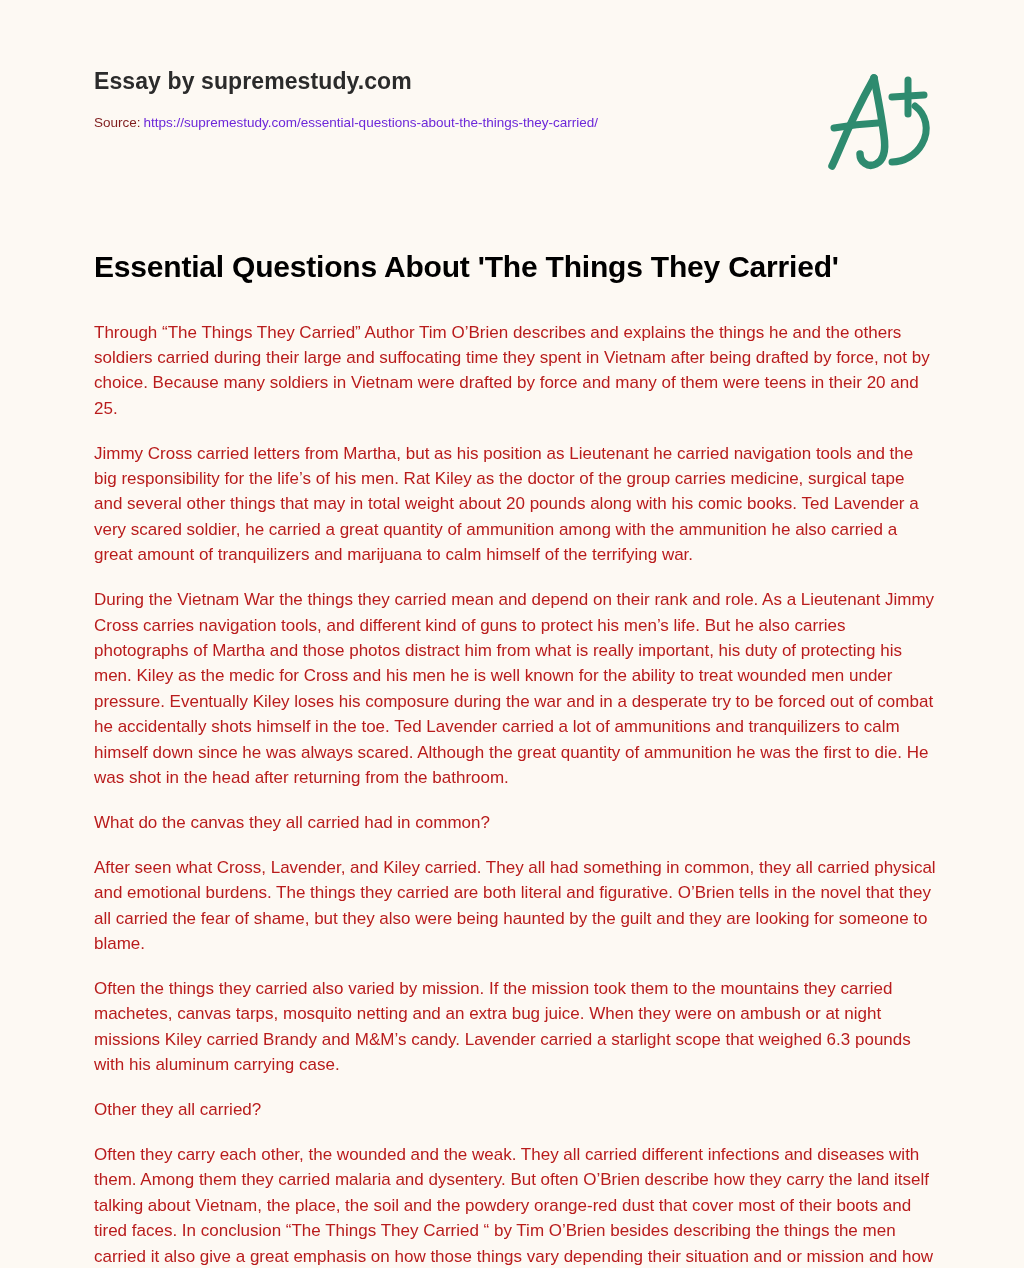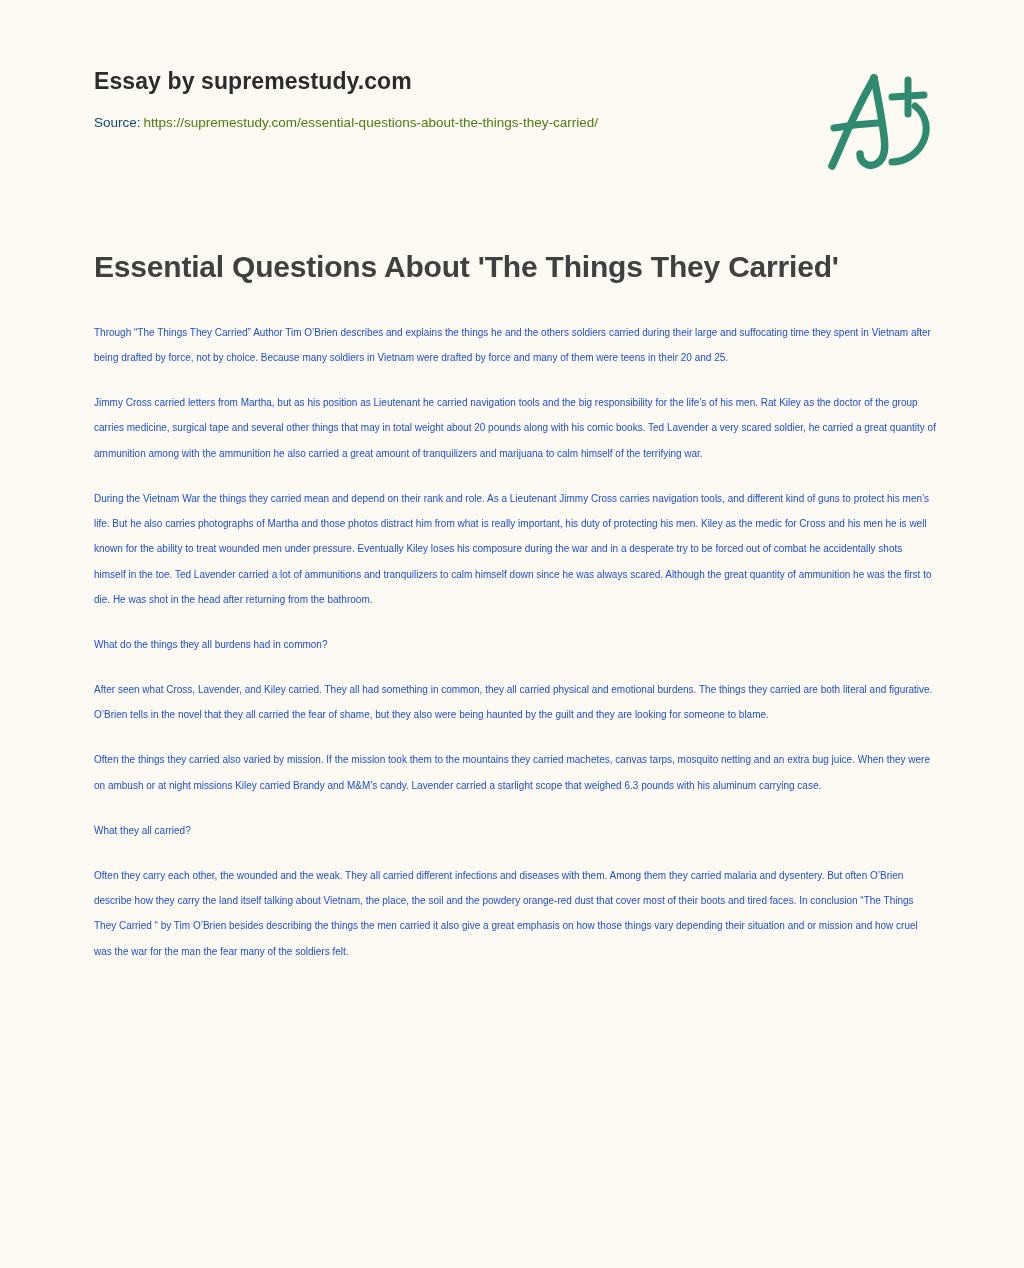--- a/index.html
+++ b/index.html
@@ -51,24 +51,24 @@
   }
 
   .source-line {
     margin-top: 19px;
     font-size: 13.5px;
     color: #8a8a8a;
     line-height: 1.2;
     white-space: nowrap;
   }
   .source-label {
-    color: #0c4a6e;
+    color: #7f1d1d;
   }
   .source-url {
-    color: #4d7c0f;
+    color: #6d28d9;
     text-decoration: none;
     margin-left: 3px;
   }
 
   
   .logo {
     position: absolute;
     left: 812px;
     top: 70px;
     width: 128px;
@@ -80,30 +80,30 @@
   .article {
     position: absolute;
     left: 94px;
     top: 248px;
     width: 842px;
   }
 
   .doc-title {
     font-size: 30px;
     font-weight: bold;
-    color: #404040;
+    color: #000000;
     margin: 0 0 34px 0;
     line-height: 1.25;
     letter-spacing: -0.2px;
   }
 
   .para {
-    font-size: 10px;
+    font-size: 17px;
     line-height: 25.4px;
-    color: #1d4ed8;
+    color: #b91c1c;
     margin: 0 0 19.5px 0;
     text-align: left;
   }
   .para:last-child { margin-bottom: 0; }
 </style>
 </head>
 <body>
 
 <div class="page">
 
@@ -139,21 +139,21 @@
 
   </div>
 
   <div class="article">
 
     <h2 class="doc-title">Essential Questions About 'The Things They Carried'</h2>
 
     <p class="para">Through “The Things They Carried” Author Tim O’Brien describes and explains the things he and the others soldiers carried during their large and suffocating time they spent in Vietnam after being drafted by force, not by choice. Because many soldiers in Vietnam were drafted by force and many of them were teens in their 20 and 25.</p>
     <p class="para">Jimmy Cross carried letters from Martha, but as his position as Lieutenant he carried navigation tools and the big responsibility for the life’s of his men. Rat Kiley as the doctor of the group carries medicine, surgical tape and several other things that may in total weight about 20 pounds along with his comic books. Ted Lavender a very scared soldier, he carried a great quantity of ammunition among with the ammunition he also carried a great amount of tranquilizers and marijuana to calm himself of the terrifying war.</p>
     <p class="para">During the Vietnam War the things they carried mean and depend on their rank and role. As a Lieutenant Jimmy Cross carries navigation tools, and different kind of guns to protect his men’s life. But he also carries photographs of Martha and those photos distract him from what is really important, his duty of protecting his men. Kiley as the medic for Cross and his men he is well known for the ability to treat wounded men under pressure. Eventually Kiley loses his composure during the war and in a desperate try to be forced out of combat he accidentally shots himself in the toe. Ted Lavender carried a lot of ammunitions and tranquilizers to calm himself down since he was always scared. Although the great quantity of ammunition he was the first to die. He was shot in the head after returning from the bathroom.</p>
-    <p class="para">What do the things they all burdens had in common?</p>
+    <p class="para">What do the canvas they all carried had in common?</p>
     <p class="para">After seen what Cross, Lavender, and Kiley carried. They all had something in common, they all carried physical and emotional burdens. The things they carried are both literal and figurative. O’Brien tells in the novel that they all carried the fear of shame, but they also were being haunted by the guilt and they are looking for someone to blame.</p>
     <p class="para">Often the things they carried also varied by mission. If the mission took them to the mountains they carried machetes, canvas tarps, mosquito netting and an extra bug juice. When they were on ambush or at night missions Kiley carried Brandy and M&amp;M’s candy. Lavender carried a starlight scope that weighed 6.3 pounds with his aluminum carrying case.</p>
-    <p class="para">What they all carried?</p>
+    <p class="para">Other they all carried?</p>
     <p class="para">Often they carry each other, the wounded and the weak. They all carried different infections and diseases with them. Among them they carried malaria and dysentery. But often O’Brien describe how they carry the land itself talking about Vietnam, the place, the soil and the powdery orange-red dust that cover most of their boots and tired faces. In conclusion “The Things They Carried “ by Tim O’Brien besides describing the things the men carried it also give a great emphasis on how those things vary depending their situation and or mission and how cruel was the war for the man the fear many of the soldiers felt.</p>
 
   </div>
 
 </div>
 
 </body></html>

